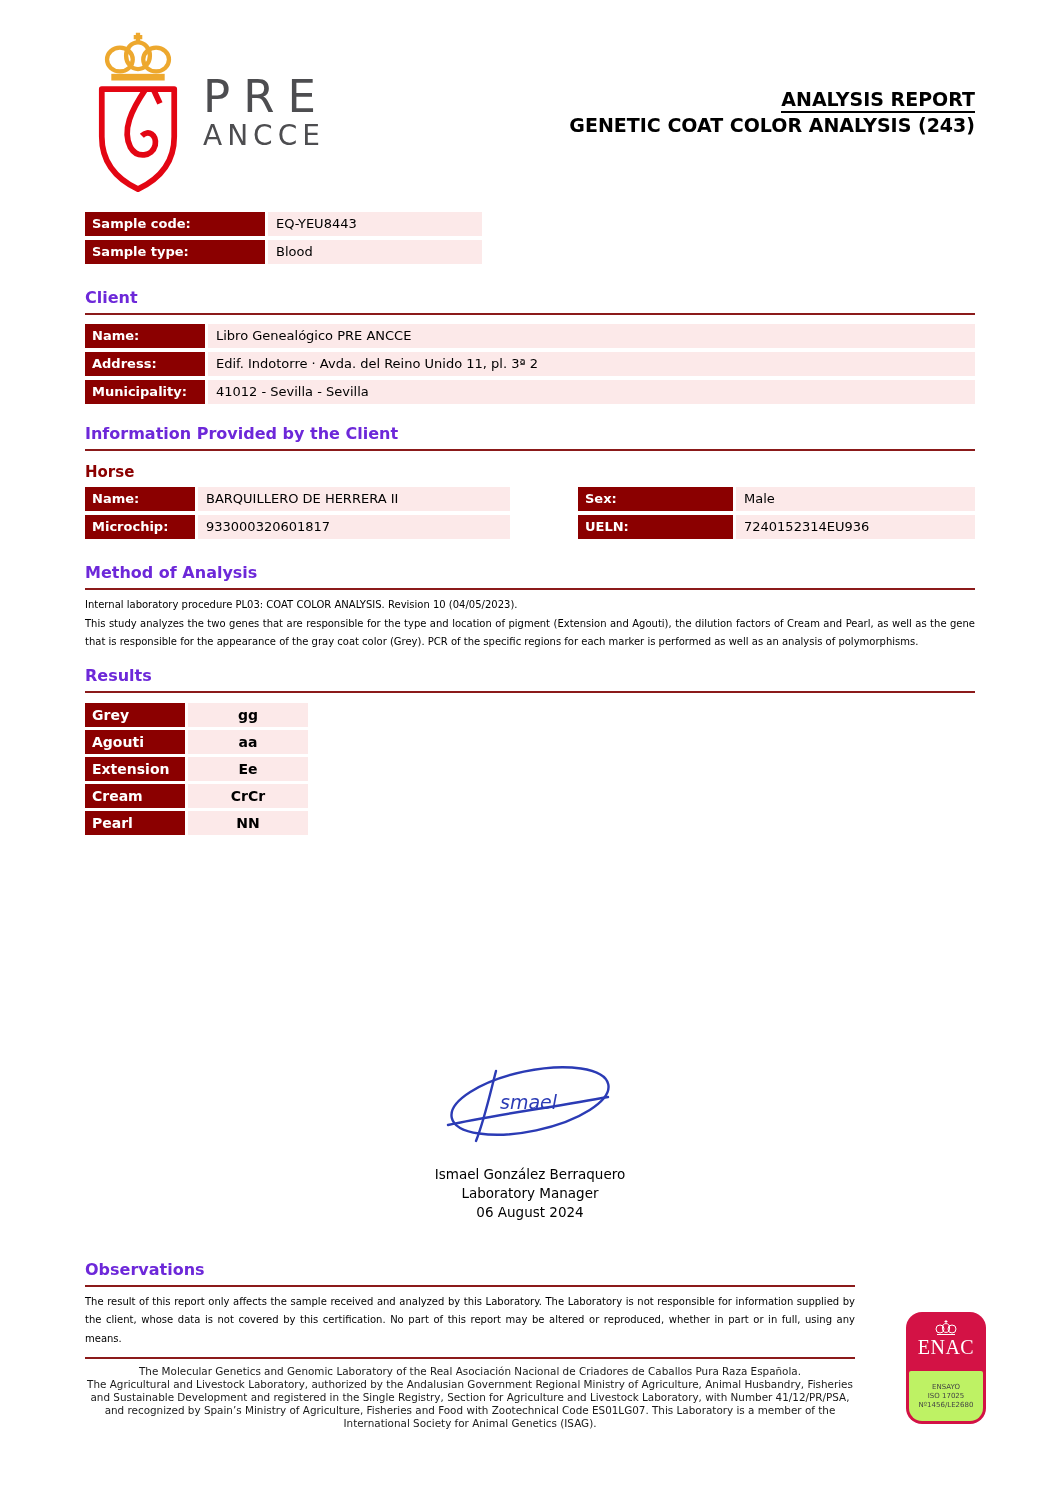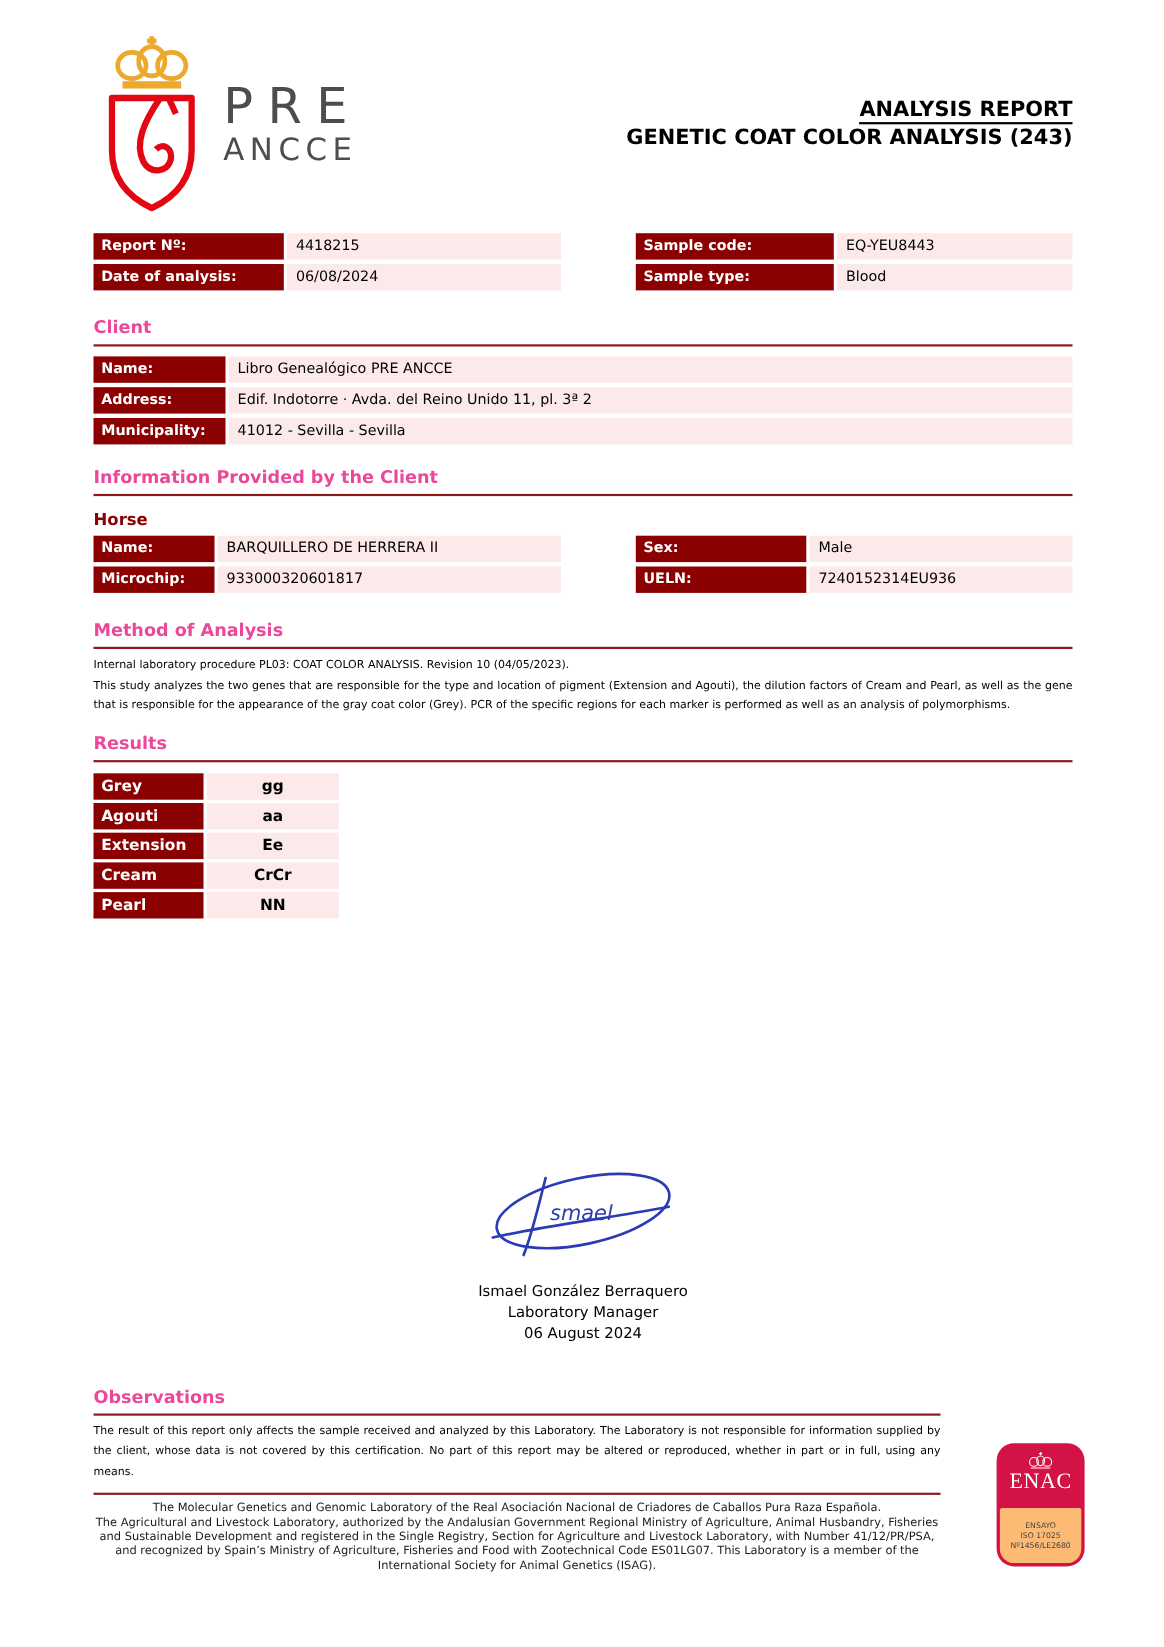--- a/index.html
+++ b/index.html
@@ -26,21 +26,21 @@
   .kv .v { background:#fce9e9; font-size:13px; padding:4px 8px; flex:1; margin-left:3px; line-height:16px; }
 
   .info-row { display:flex; justify-content:space-between; margin-top:20px; }
   .tbl-left-top  { width:425px; }  .tbl-left-top  .k { width:173px; }
   .tbl-right-top { width:397px; }  .tbl-right-top .k { width:180px; }
   .tbl-client { margin-top:9px; }  .tbl-client .k { width:120px; }
   .tbl-horse-left  { width:425px; } .tbl-horse-left  .k { width:110px; }
   .tbl-horse-right { width:397px; } .tbl-horse-right .k { width:155px; }
 
   
-  .sec-heading { color:#ec4899; font-weight:bold; font-size:16px; line-height:19px; }
+  .sec-heading { color:#6d28d9; font-weight:bold; font-size:16px; line-height:19px; }
   .sec-rule { border:none; border-top:2px solid #8b1a1a; margin-top:6px; }
   .mt20 { margin-top:20px; } .mt14 { margin-top:14px; }
   .sub-heading { color:#8b0000; font-weight:bold; font-size:15px; line-height:18px; margin-top:12px; }
   .horse-tables { display:flex; justify-content:space-between; margin-top:6px; }
 
   
   .body-text { font-size:10px; line-height:18.5px; margin-top:6px; }
   .justify { text-align:justify; }
 
   
@@ -62,21 +62,21 @@
   .page-number { width:890px; text-align:center; font-size:11.5px; margin-top:5px; }
 
   
   .enac-badge {
     position:absolute; left:906px; top:1312px; width:80px; height:112px;
     background:#d31245; border-radius:16px; overflow:hidden;
   }
   .enac-top { height:58px; display:flex; flex-direction:column; align-items:center; justify-content:flex-start; padding-top:8px; }
   .enac-name { color:#fff; font-family:"Liberation Serif","DejaVu Serif",serif; font-size:20px; letter-spacing:0.5px; line-height:22px; }
   .enac-bottom {
-    position:absolute; left:3px; right:3px; bottom:3px; height:50px; background:#fdba74;
+    position:absolute; left:3px; right:3px; bottom:3px; height:50px; background:#bef264;
     border-radius:2px 2px 13px 13px; display:flex; flex-direction:column; align-items:center; justify-content:center;
   }
   .enac-bottom div { font-size:7px; line-height:9px; color:#444; text-align:center; }
 </style>
 </head>
 <body>
 
 <div class="page">
   <div class="content">
 
@@ -103,30 +103,20 @@
           <div class="brand-bottom">ANCCE</div>
         </div>
       </div>
       <div class="title-block">
         <div><span class="title-underline">ANALYSIS REPORT</span></div>
         <div>GENETIC COAT COLOR ANALYSIS (243)</div>
       </div>
     </div>
 
     <div class="info-row">
-      <div class="tbl-left-top">
-        <div class="kv">
-          <div class="k">Report Nº:</div>
-          <div class="v">4418215</div>
-        </div>
-        <div class="kv">
-          <div class="k">Date of analysis:</div>
-          <div class="v">06/08/2024</div>
-        </div>
-      </div>
       <div class="tbl-right-top">
         <div class="kv">
           <div class="k">Sample code:</div>
           <div class="v">EQ-YEU8443</div>
         </div>
         <div class="kv">
           <div class="k">Sample type:</div>
           <div class="v">Blood</div>
         </div>
       </div>

